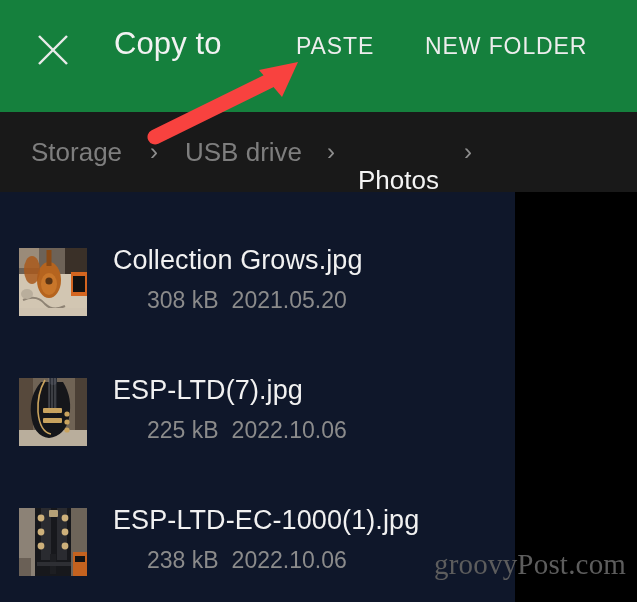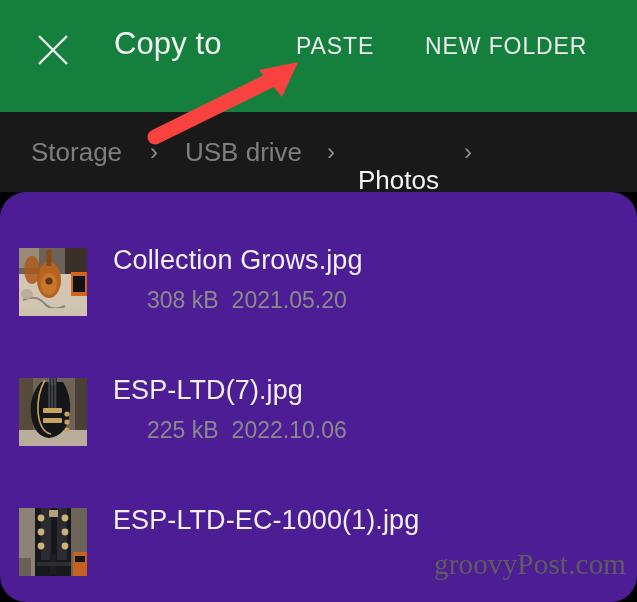--- a/index.html
+++ b/index.html
@@ -97,24 +97,23 @@
   .s0 { left: 150px; }
   .c1 { left: 185px; }
   .s1 { left: 327px; }
   .c2 { left: 358px; margin-top: 28px; }
   .s2 { left: 464px; }
 
   
   .filelist {
     position: absolute;
     left: 0; top: 192px;
-    width: 637px;
+    width: 515px;
     height: 410px;
-    background: #4c1d95;
-    border-radius: 26px;
+    background: #0f172a;
   }
   .file-row {
     position: absolute;
     left: 0;
     width: 637px;
     height: 130px;
     cursor: pointer;
   }
   .row0 { top: 42px; }
   .row1 { top: 172px; }
@@ -275,20 +274,23 @@
           <circle cx="46" cy="38" r="3.4" fill="#cdb07a"></circle>
           <rect x="30" y="2" width="9" height="7" rx="1" fill="#b6a177"></rect>
           <rect x="31" y="46" width="6" height="20" fill="#1d1e22"></rect>
           <rect x="18" y="54" width="34" height="4" fill="#2e2f34"></rect>
           <rect x="54" y="44" width="14" height="24" fill="#c4621f"></rect>
           <rect x="56" y="48" width="10" height="6" fill="#111214"></rect>
           <rect x="0" y="50" width="12" height="18" fill="#6a6056"></rect>
         </svg>
       </div>
       <div class="fname">ESP-LTD-EC-1000(1).jpg</div>
+      <div class="fmeta">
+        <span>238 kB</span><span class="gap"></span><span>2022.10.06</span>
+      </div>
     </div>
   </div>
 
   <div class="watermark">groovyPost.com</div>
 
   <div class="arrow-layer">
     <svg width="637" height="602" viewBox="0 0 637 602" aria-hidden="true">
       <g>
         <line x1="155" y1="137" x2="277" y2="77" stroke="#F8423F" stroke-width="15" stroke-linecap="round"></line>
         <path d="M298 62 L259 70 L282 97 Z" fill="#F8423F"></path>

